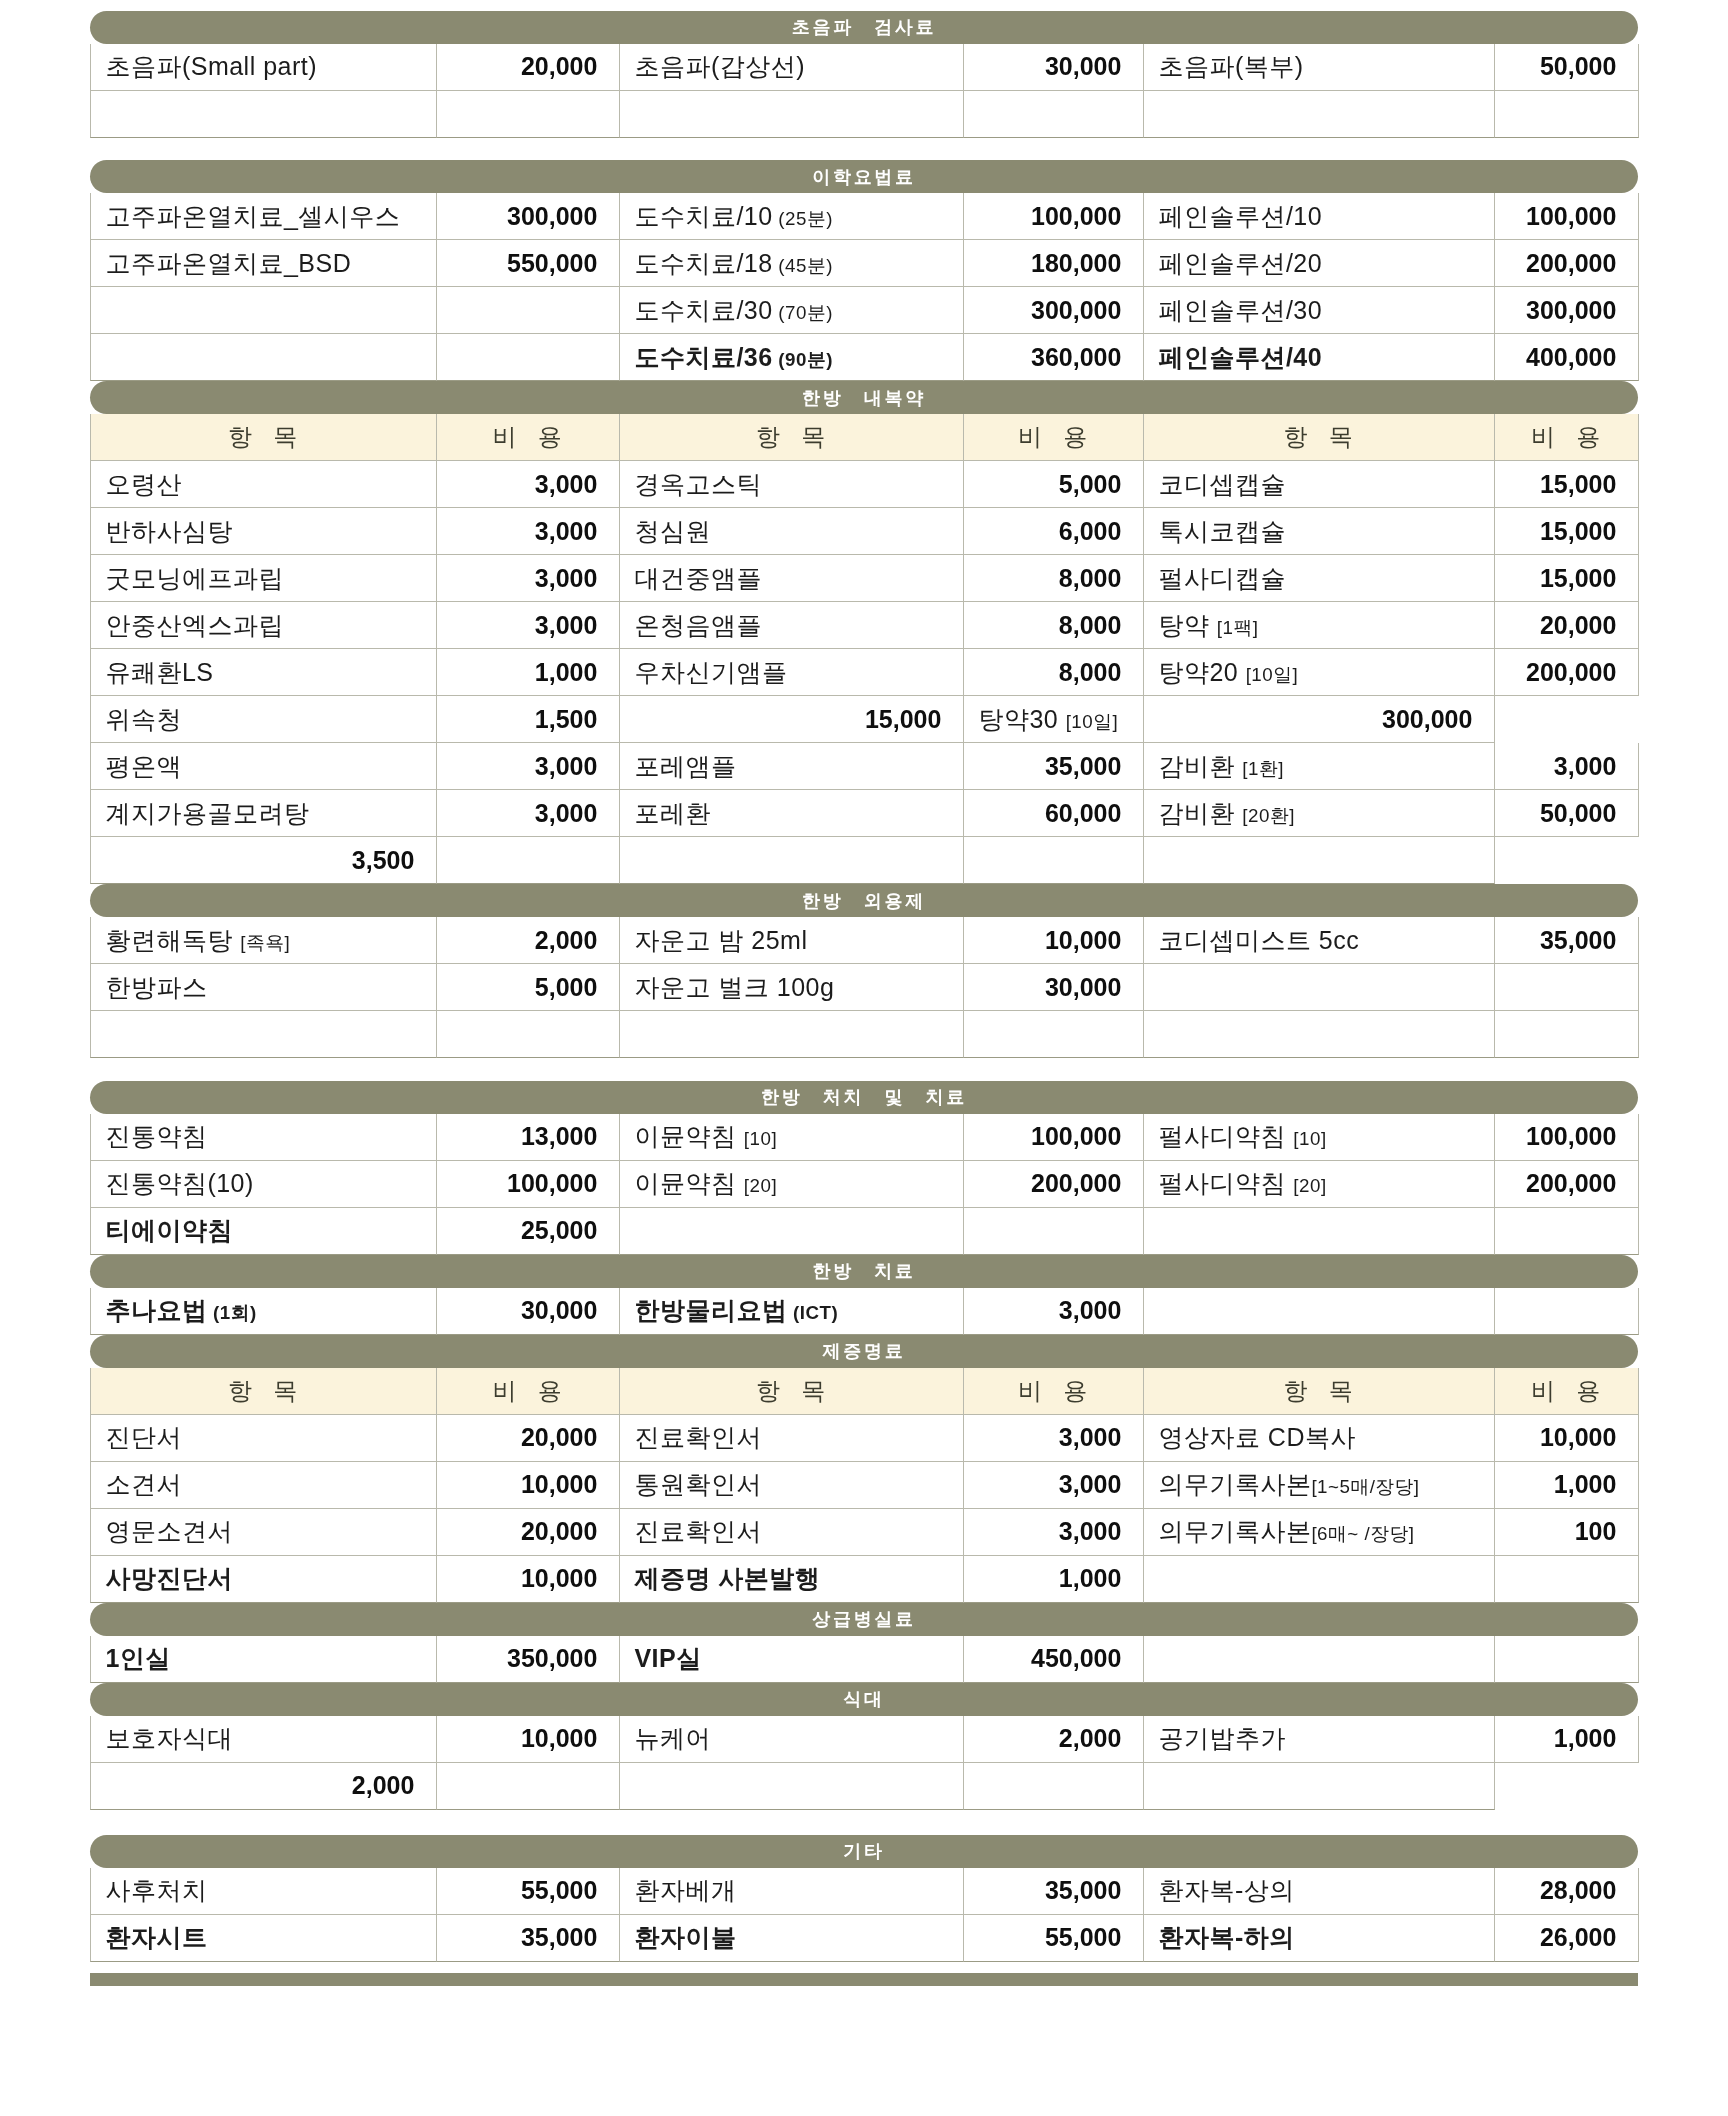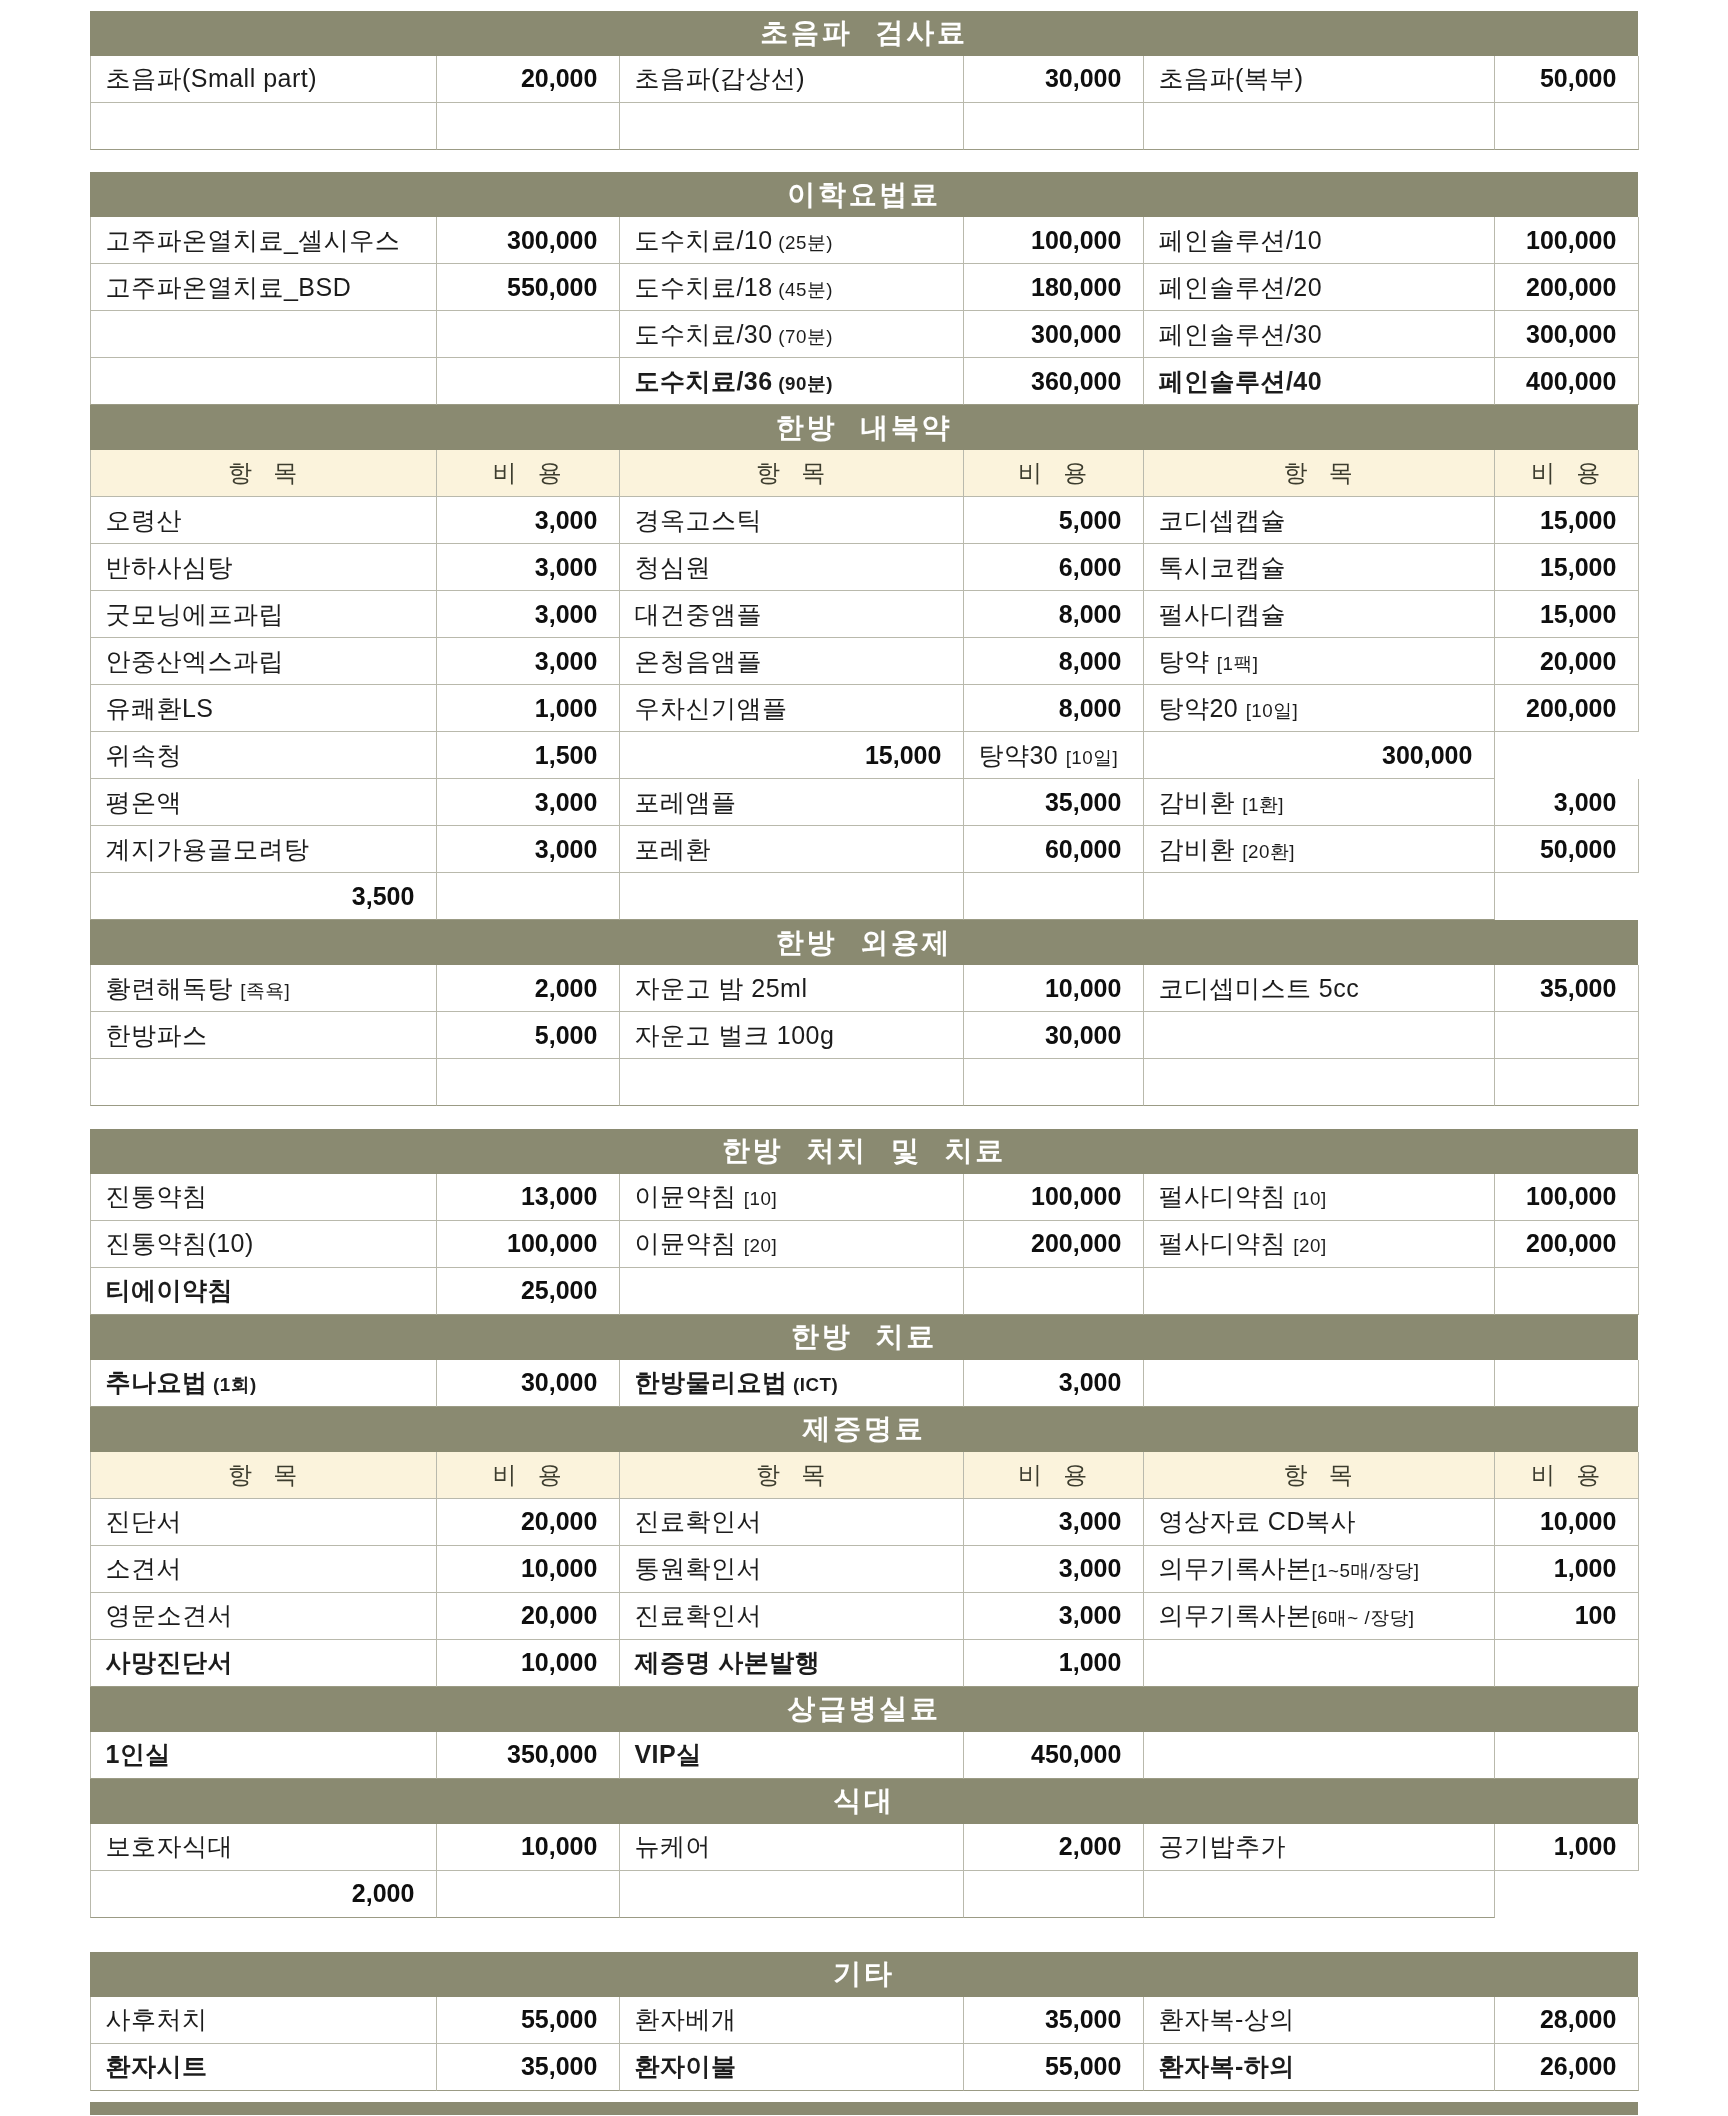--- a/index.html
+++ b/index.html
@@ -6,26 +6,26 @@
   html, body { margin: 0; padding: 0; }
   body {
     width: 1728px;
     min-height: 2116px;
     background: #ffffff;
     font-family: "Liberation Sans", "DejaVu Sans", sans-serif;
   }
   .page { width: 1548px; margin: 0 auto; padding-top: 10.8px; }
 
   .section-title {
-    height: 45px;
+    height: 33px;
     background: var(--header-bg, #8A8A71);
     color: var(--header-text, #ffffff);
     display: flex; align-items: center; justify-content: center;
-    font-weight: bold; font-size: 28px;
-    letter-spacing: 2.7px; word-spacing: 12.6px;
+    font-weight: bold; font-size: 18px;
+    letter-spacing: 2.7px; word-spacing: 12.6px; border-radius: 17px;
   }
 
   .row { display: grid; grid-template-columns: 347px 183px 344px 180px 351px 144px; }
 
   .cell {
     height: 47px;
     display: flex; align-items: center;
     border-right: 0.9px solid var(--grid, #B9B9AC);
     border-bottom: 0.9px solid var(--grid, #B9B9AC);
     background: #ffffff;
@@ -42,21 +42,21 @@
   .row.last .cell { border-bottom: 1.8px solid var(--strong, #9B9B85); font-weight: bold; }
 
   .subhead-row .cell {
     background: var(--subhead-bg, #FBF3DC);
     justify-content: center; padding: 0;
     font-size: 24px; color: var(--subhead-color, #3C3C2E);
     letter-spacing: 1.8px; word-spacing: 10.8px; text-align: center;
   }
 
   .gap-small { margin-top: 22.5px; }
-  .gap-large { margin-top: 34px; }
+  .gap-large { margin-top: 25px; }
 
   .footer-bar { height: 13.5px; background: var(--header-bg, #8A8A71); margin-top: 10.8px; }
 
   .txt { white-space: nowrap; }
   .sub { font-size: 0.75em; }
 </style>
 </head>
 <body style="background: rgb(255, 255, 255);">
 
 <main class="page">

